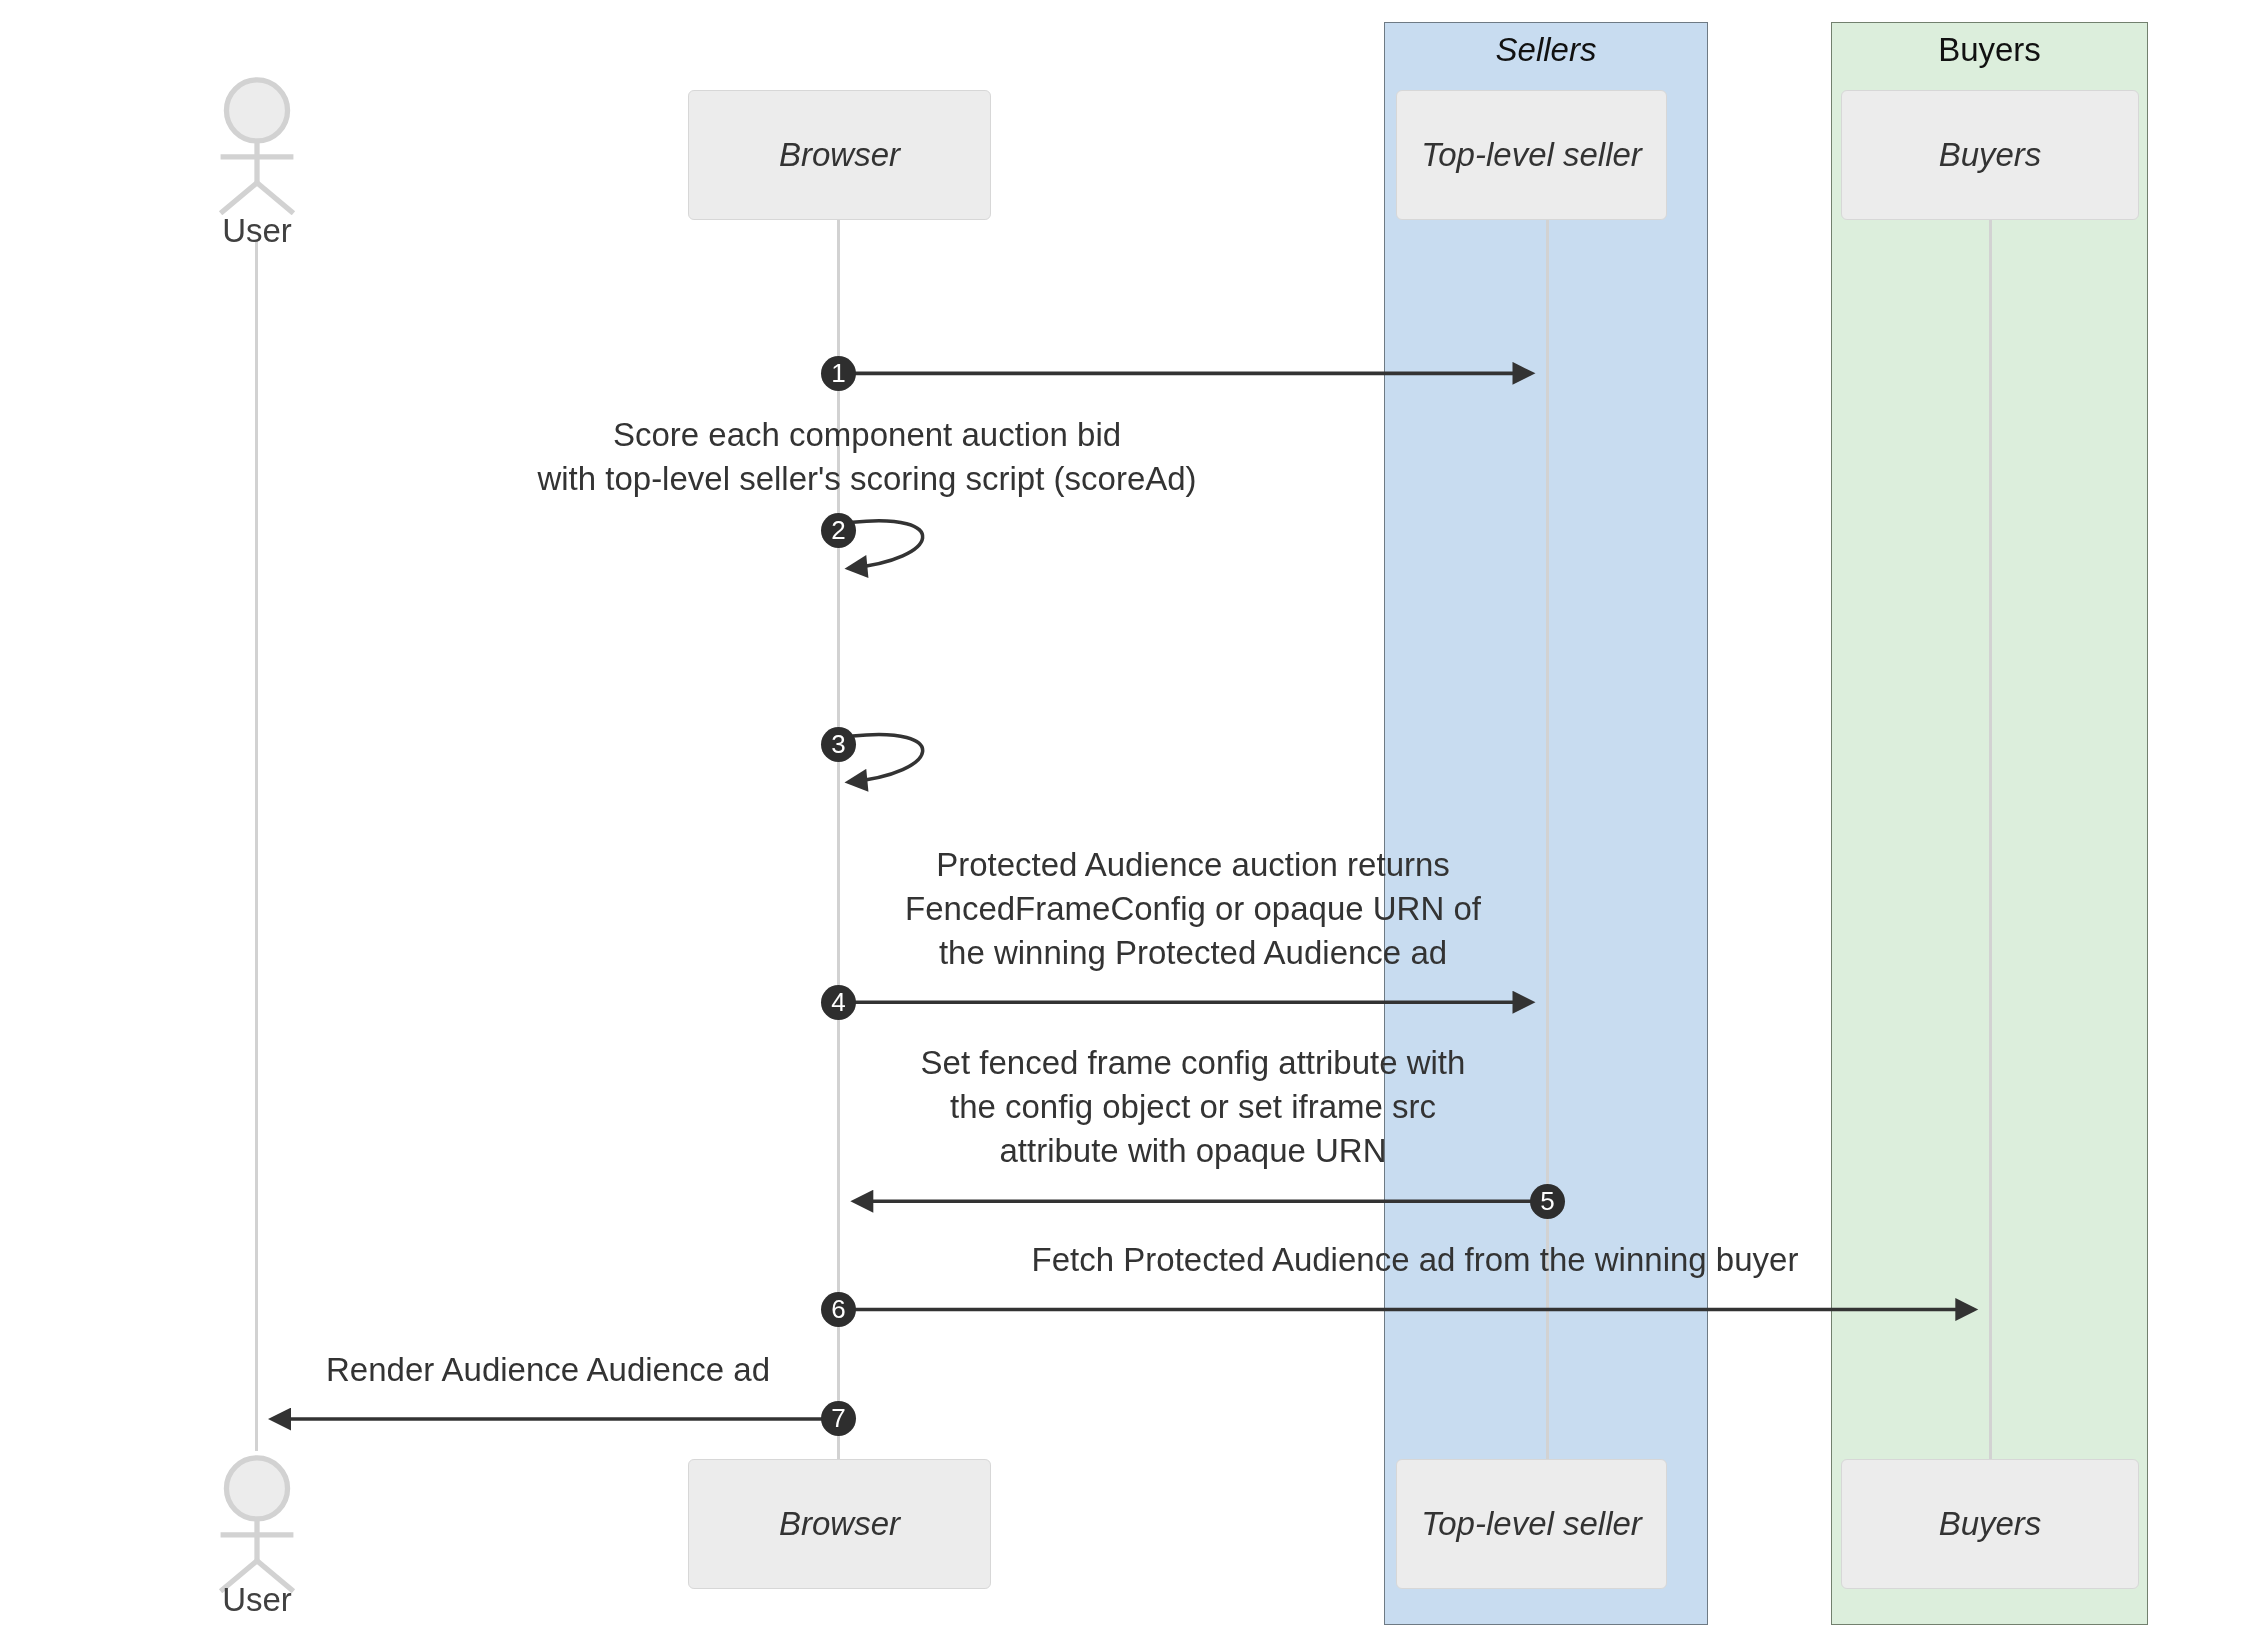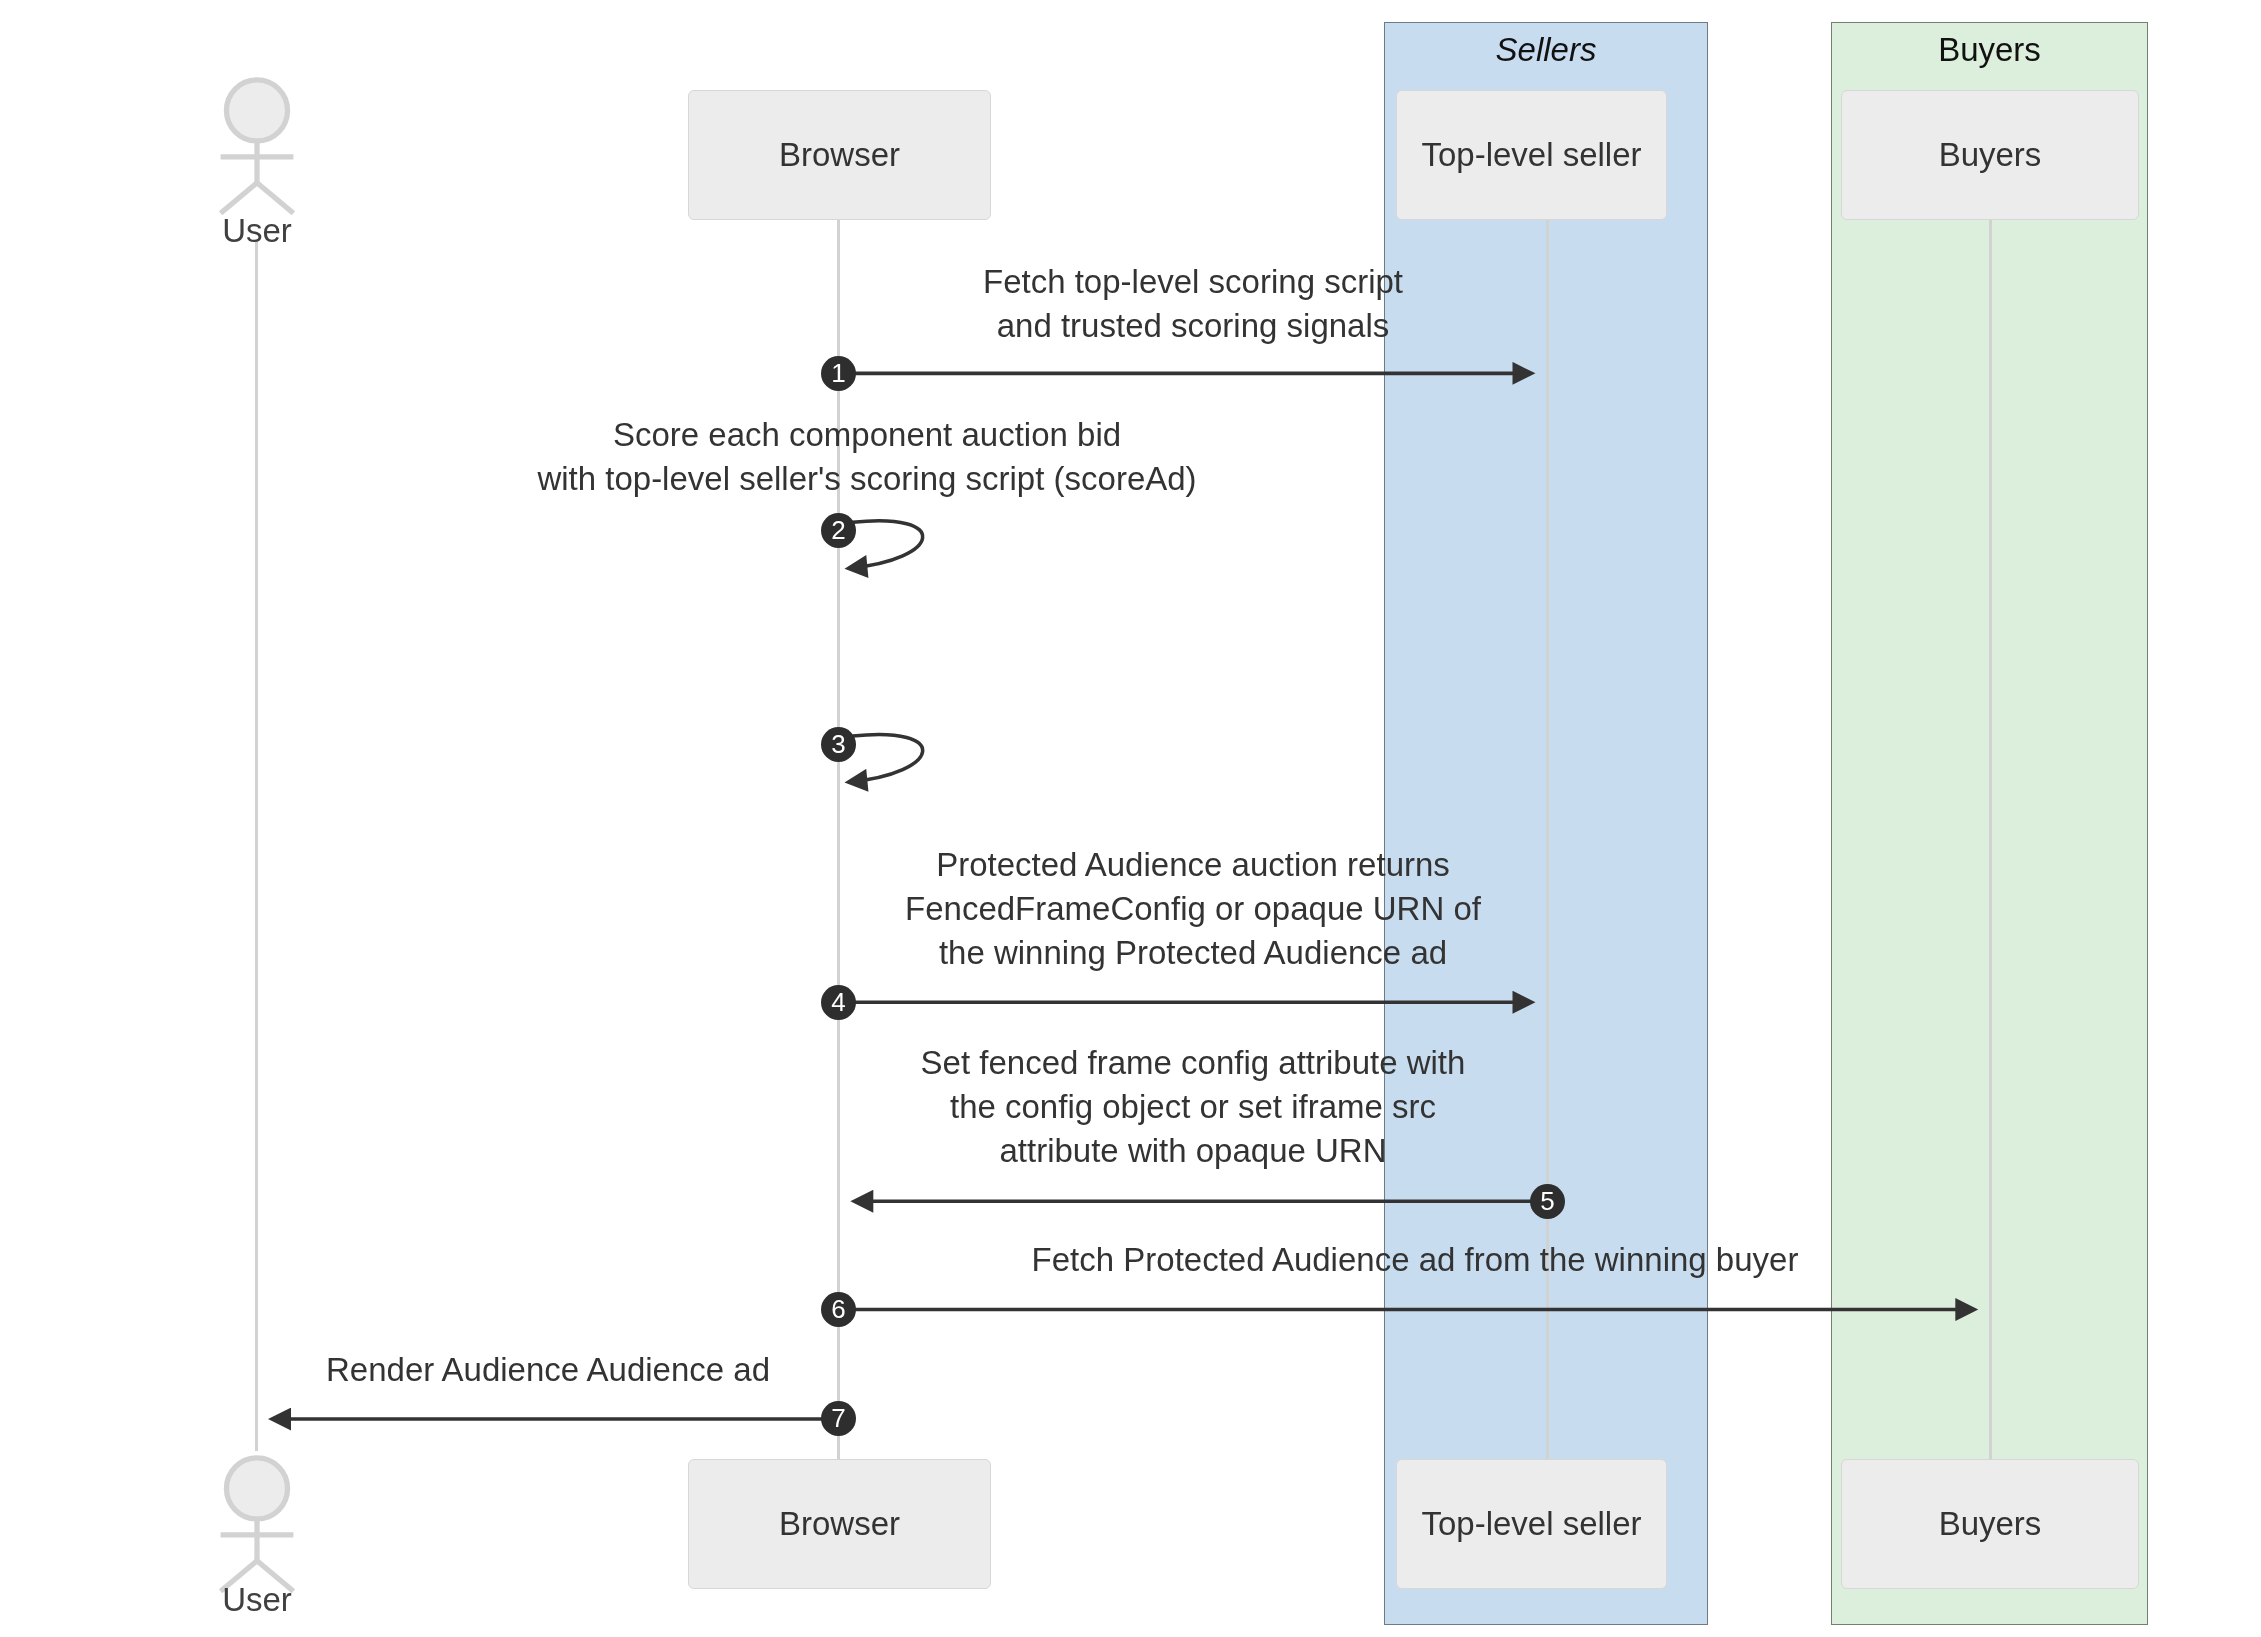--- a/index.html
+++ b/index.html
@@ -13,21 +13,21 @@
   .group-label { margin-top:8.2px; text-align:center; font-size:33px; color:#111111; }
 
   .lifeline { position:absolute; width:2.9px; background:#d2d2d2; z-index:1; }
   .lifeline.user    { left:255px;  top:241px; height:1210px; }
   .lifeline.browser { left:837px; top:219px; height:1240px; }
   .lifeline.seller  { left:1546px; top:219px; height:1240px; }
   .lifeline.buyers  { left:1989px; top:219px; height:1240px; }
 
   .abox { position:absolute; height:130px; background:#ececec; border:1.2px solid #d7d7d7;
           border-radius:5.9px; display:flex; align-items:center; justify-content:center;
-          font-size:33px; color:#333333; z-index:2; box-sizing:border-box; }
+          font-size:33px; color:#333333; z-index:2; box-sizing:border-box;font-style:italic; }
   .row-top { top:90px; } .row-bottom { top:1459px; }
   .abox.browser { left:688px; width:303px; }
   .abox.seller  { left:1396px; width:271px; }
   .abox.buyers  { left:1841px; width:298px; }
 
   .figure { position:absolute; left:192px; z-index:2; }
   .figure.top { top:74px; } .figure.bottom { top:1452px; }
   .actor-label { position:absolute; left:192px; width:130px; text-align:center;
                  font-size:33px; color:#404040; z-index:2; }
   .actor-label.top { top:212px; } .actor-label.bottom { top:1581px; }
@@ -103,24 +103,20 @@
   <div class="abox browser row-bottom">
     <span>Browser</span>
   </div>
   <div class="abox seller row-bottom">
     <span>Top-level seller</span>
   </div>
   <div class="abox buyers row-bottom">
     <span>Buyers</span>
   </div>
 
-  <div class="msg m1">
-    <div>Fetch top-level scoring script</div>
-    <div>and trusted scoring signals</div>
-  </div>
   <div class="msg m2">
     <div>Score each component auction bid</div>
     <div>with top-level seller's scoring script (scoreAd)</div>
   </div>
   <div class="msg m5">
     <div>Set fenced frame config attribute with</div>
     <div>the config object or set iframe src</div>
     <div>attribute with opaque URN</div>
   </div>
   <div class="msg m4">

